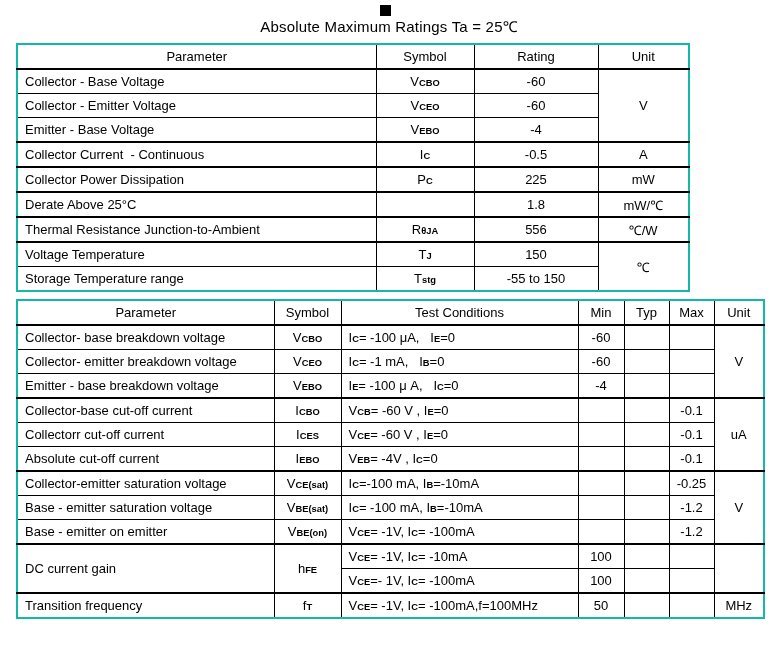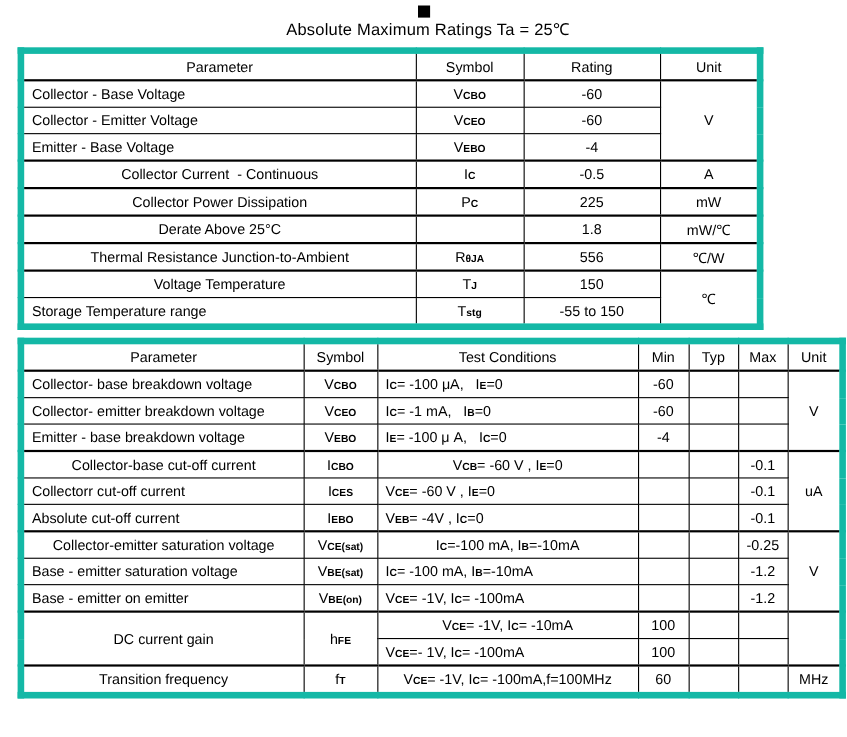--- a/index.html
+++ b/index.html
@@ -26,38 +26,38 @@
     display: inline-block;
     width: 11px;
     height: 11px;
     background: #000;
     margin-right: 8px;
     flex: 0 0 auto;
   }
   table {
     border-collapse: collapse;
     table-layout: fixed;
-    border: 6px solid #14b8a6;
+    border: 2px solid #14b8a6;
     margin-left: 16px;
     margin-top: 7px;
   }
   th, td {
     border: 1px solid #000;
     font-size: 13px;
     font-weight: normal;
     padding: 0 7px;
     height: 23px;
     white-space: pre-wrap;
     overflow: hidden;
     vertical-align: middle;
     text-align: left;
   }
   tr.head th { text-align: center; border-bottom: 2px solid #000; padding: 0 2px; }
   td.c { text-align: center; padding: 0 2px; }
-  tr.g > td { border-top: 2px solid #000; text-align: center; }
+  tr.g > td { border-top: 2px solid #000; }
   .sb { font-size: 72%; font-weight: bold; }
   .t2 td { height: 23px; }
   .title2 { margin-top: 23px; }
 </style>
 </head>
 <body>
 
 <div class="page">
 
   <div class="section-title">
@@ -241,21 +241,21 @@
     <tr>
       <td>V<span class="sb">CE</span>=- 1V, I<span class="sb">C</span>= -100mA</td>
       <td class="c">100</td>
       <td class="c"></td>
       <td class="c"></td>
     </tr>
     <tr class="g">
       <td>Transition frequency</td>
       <td class="c">f<span class="sb">T</span></td>
       <td>V<span class="sb">CE</span>= -1V, I<span class="sb">C</span>= -100mA,f=100MHz</td>
-      <td class="c">60</td>
+      <td class="c">50</td>
       <td class="c"></td>
       <td class="c"></td>
       <td class="c">MHz</td>
     </tr>
   </tbody>
     </table>
 
 </div>
 
 </body></html>

